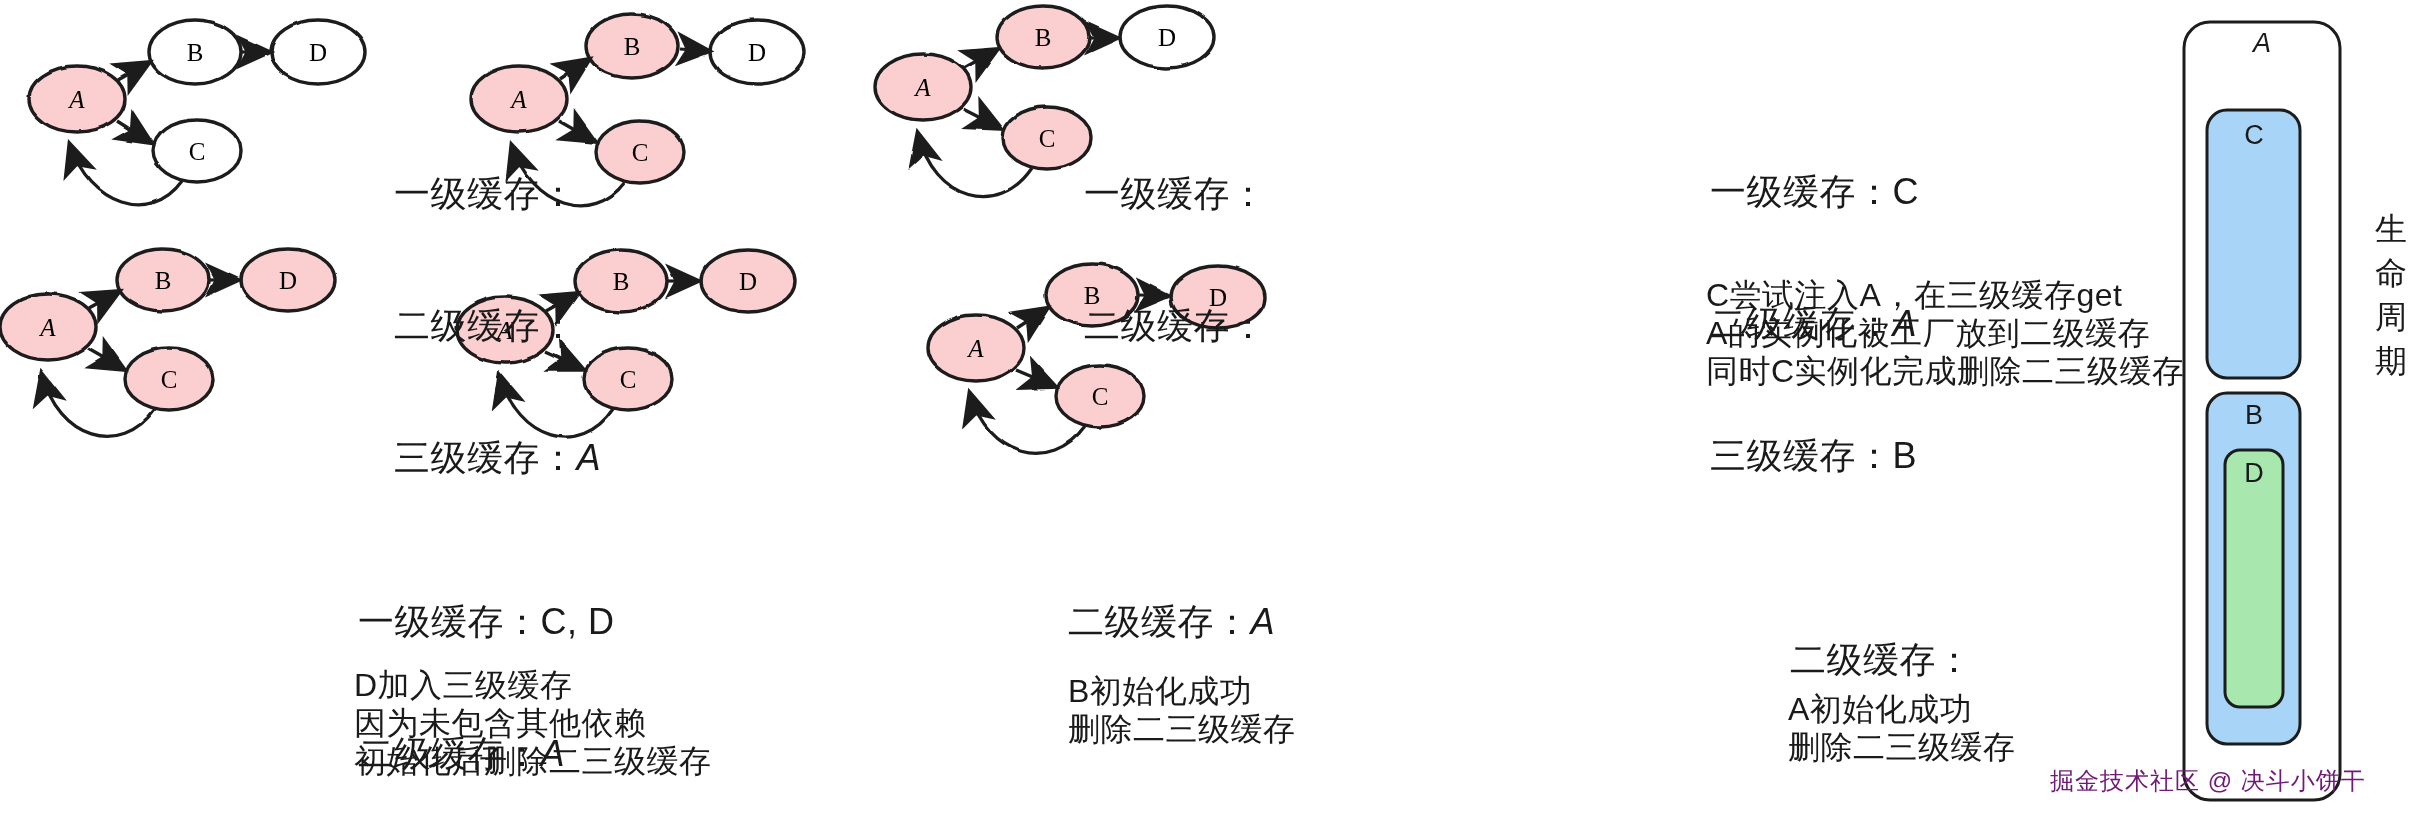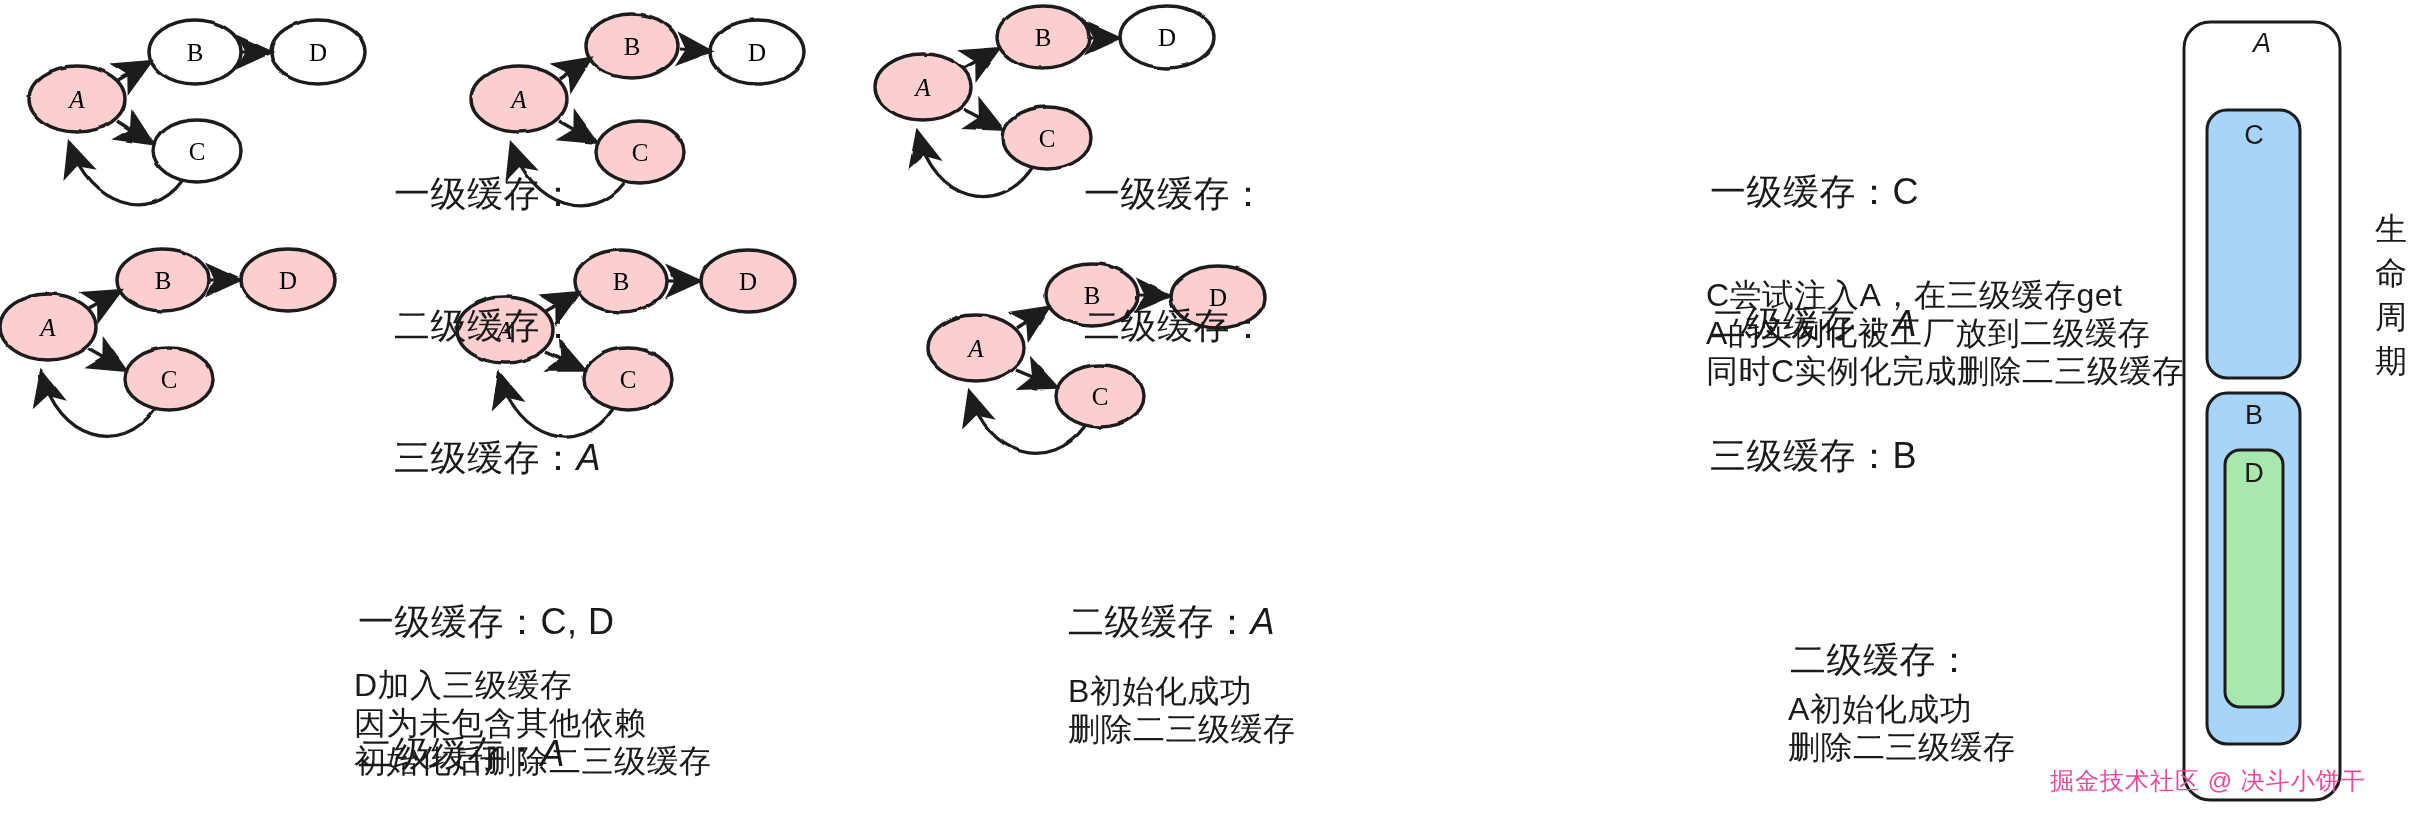--- a/index.html
+++ b/index.html
@@ -3,21 +3,21 @@
 <meta charset="utf-8">
 <style>
   html,body{margin:0;padding:0;background:#fff;}
   body{width:2421px;height:822px;position:relative;overflow:hidden;
        font-family:"Liberation Sans","DejaVu Sans",sans-serif;color:#1a1a1a;}
   .stage{position:absolute;left:0;top:0;width:2421px;height:822px;}
   svg.layer{position:absolute;left:0;top:0;width:2421px;height:822px;}
   .cache-block{position:absolute;font-size:36px;line-height:44px;white-space:pre;letter-spacing:.5px;}
   .note-block{position:absolute;font-size:32px;line-height:38px;white-space:pre;letter-spacing:.5px;}
   .lifelabel{position:absolute;font-size:32px;line-height:44px;text-align:center;width:40px;}
-  .watermark{position:absolute;font-size:24px;color:#ec4899;white-space:pre;letter-spacing:1px;}
+  .watermark{position:absolute;font-size:24px;color:#701a75;white-space:pre;letter-spacing:1px;}
   .boxlabel{position:absolute;font-size:27px;text-align:center;}
   text{font-family:"Liberation Serif","DejaVu Serif",serif;}
 </style>
 </head>
 <body>
 
 <div class="stage">
 
   <svg class="layer" viewBox="0 0 2421 822">
     <defs>

